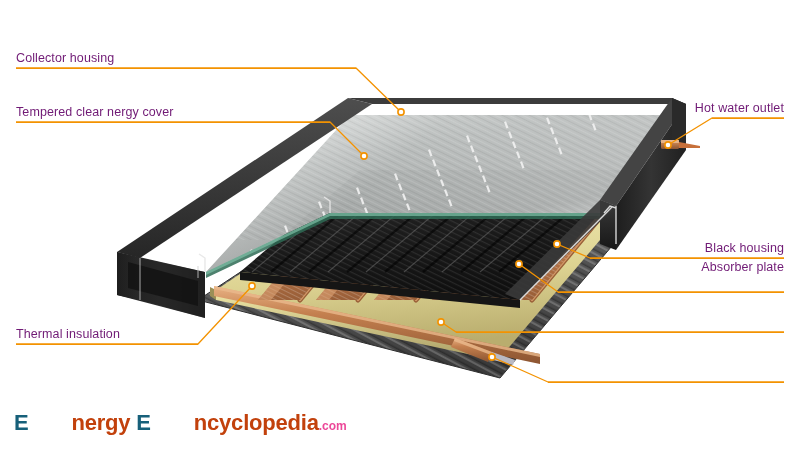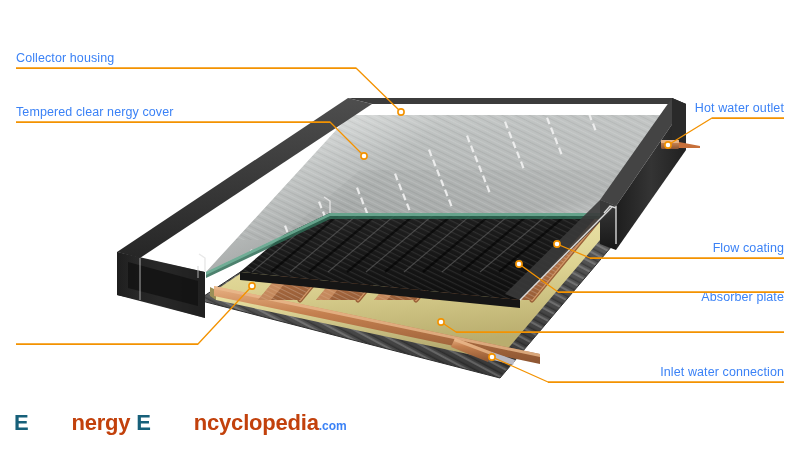--- a/index.html
+++ b/index.html
@@ -12,21 +12,21 @@
     -webkit-font-smoothing:antialiased;
   }
   #stage { position:absolute; inset:0; width:800px; height:450px; }
   svg.layer { position:absolute; left:0; top:0; width:800px; height:450px; overflow:visible; }
 
   
   .label {
     position:absolute;
     font-size:12.5px;
     line-height:14px;
-    color:#3b82f6;
+    color:#701a75;
     white-space:nowrap;
     letter-spacing:.1px;
     font-family:"Liberation Sans", sans-serif;
   }
   .label.right { text-align:right; }
   .rule {
     position:absolute;
     height:0;
     border-top:1.3px solid #F39200;
   }
@@ -36,21 +36,21 @@
     position:absolute;
     left:14px; top:410px;
     font-size:22px;
     font-weight:bold;
     letter-spacing:-.2px;
     font-family:"Liberation Sans", sans-serif;
     white-space:nowrap;
   }
   #logo .cap   { color:#17607a; }
   #logo .body  { color:#c2410c;margin-left:43px; }
-  #logo .tld   { color:#3b82f6; font-size:12px; font-weight:bold; letter-spacing:0; }
+  #logo .tld   { color:#ec4899; font-size:12px; font-weight:bold; letter-spacing:0; }
 </style>
 </head>
 <body>
 
 <div id="stage">
 
   <svg class="layer" viewBox="0 0 800 450">
     <defs>
 
       <linearGradient id="gGlass" x1="0" y1="0" x2="0.6" y2="1">
@@ -381,34 +381,34 @@
       <circle cx="492" cy="357" r="3.1"></circle>
     </g>
   </svg>
 
   <div class="label" style="left:16px;  top:51px;">Collector housing</div>
   <div class="rule" style="left:16px;  top:68px;  width:340px;"></div>
 
   <div class="label" style="left:16px;  top:105px;">Tempered clear nergy cover</div>
   <div class="rule" style="left:16px;  top:122px; width:314px;"></div>
 
+  <div class="label" style="left:16px;  top:327px;">Thermal insulation</div>
   <div class="rule" style="left:16px;  top:344px; width:182px;"></div>
 
   <div class="label right" style="right:16px; top:101px;">Hot water outlet</div>
   <div class="rule" style="left:712px; top:118px; width:72px;"></div>
 
-  <div class="label right" style="right:16px; top:241px;">Flow coating</div>
+  <div class="label right" style="right:16px; top:241px;">Black housing</div>
   <div class="rule" style="left:590px; top:258px; width:194px;"></div>
 
-  <div class="label right" style="right:16px; top:290px;">Absorber plate</div>
+  <div class="label right" style="right:16px; top:260px;">Absorber plate</div>
   <div class="rule" style="left:558px; top:292px; width:226px;"></div>
 
   <div class="rule" style="left:456px; top:332px; width:328px;"></div>
 
-  <div class="label right" style="right:16px; top:365px;">Inlet water connection</div>
   <div class="rule" style="left:548px; top:382px; width:236px;"></div>
 
   <div id="logo">
     <span class="cap">E</span><span class="body">nergy</span>
     <span class="cap">E</span><span class="body">ncyclopedia</span><span class="tld">.com</span>
   </div>
 
 </div>
 
 </body></html>

